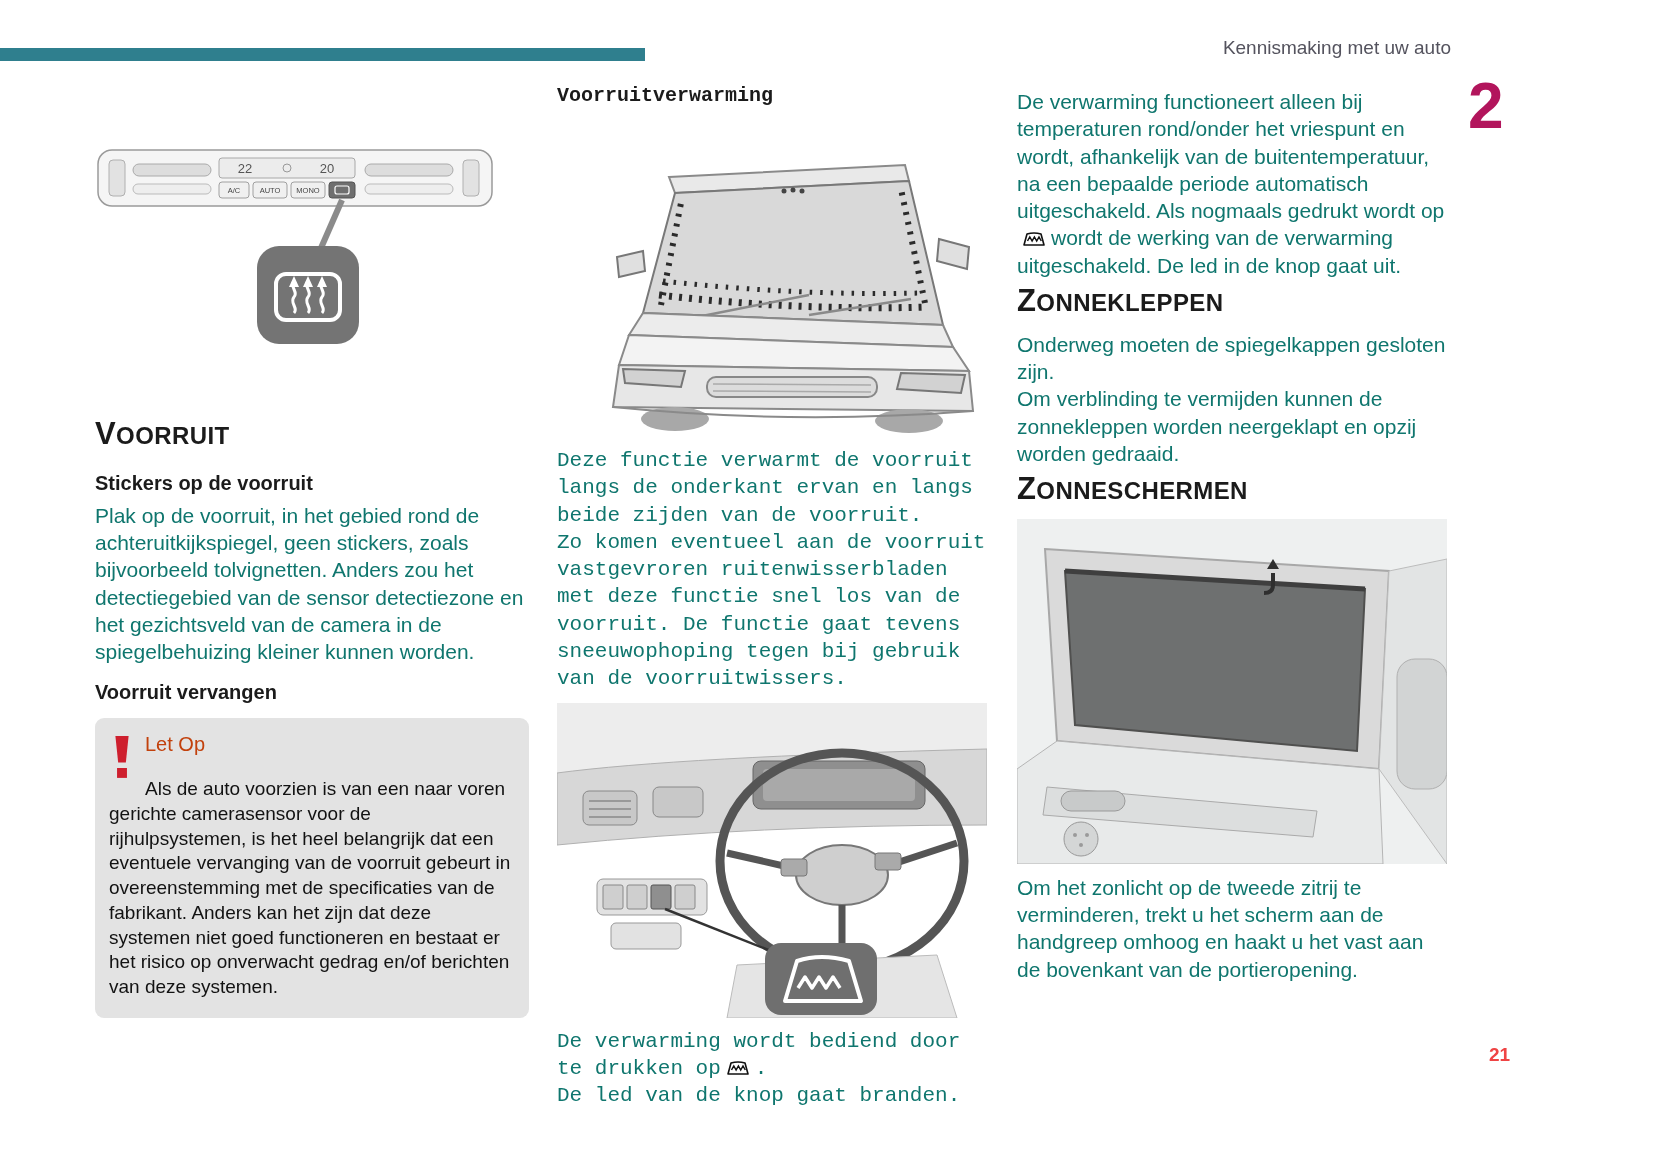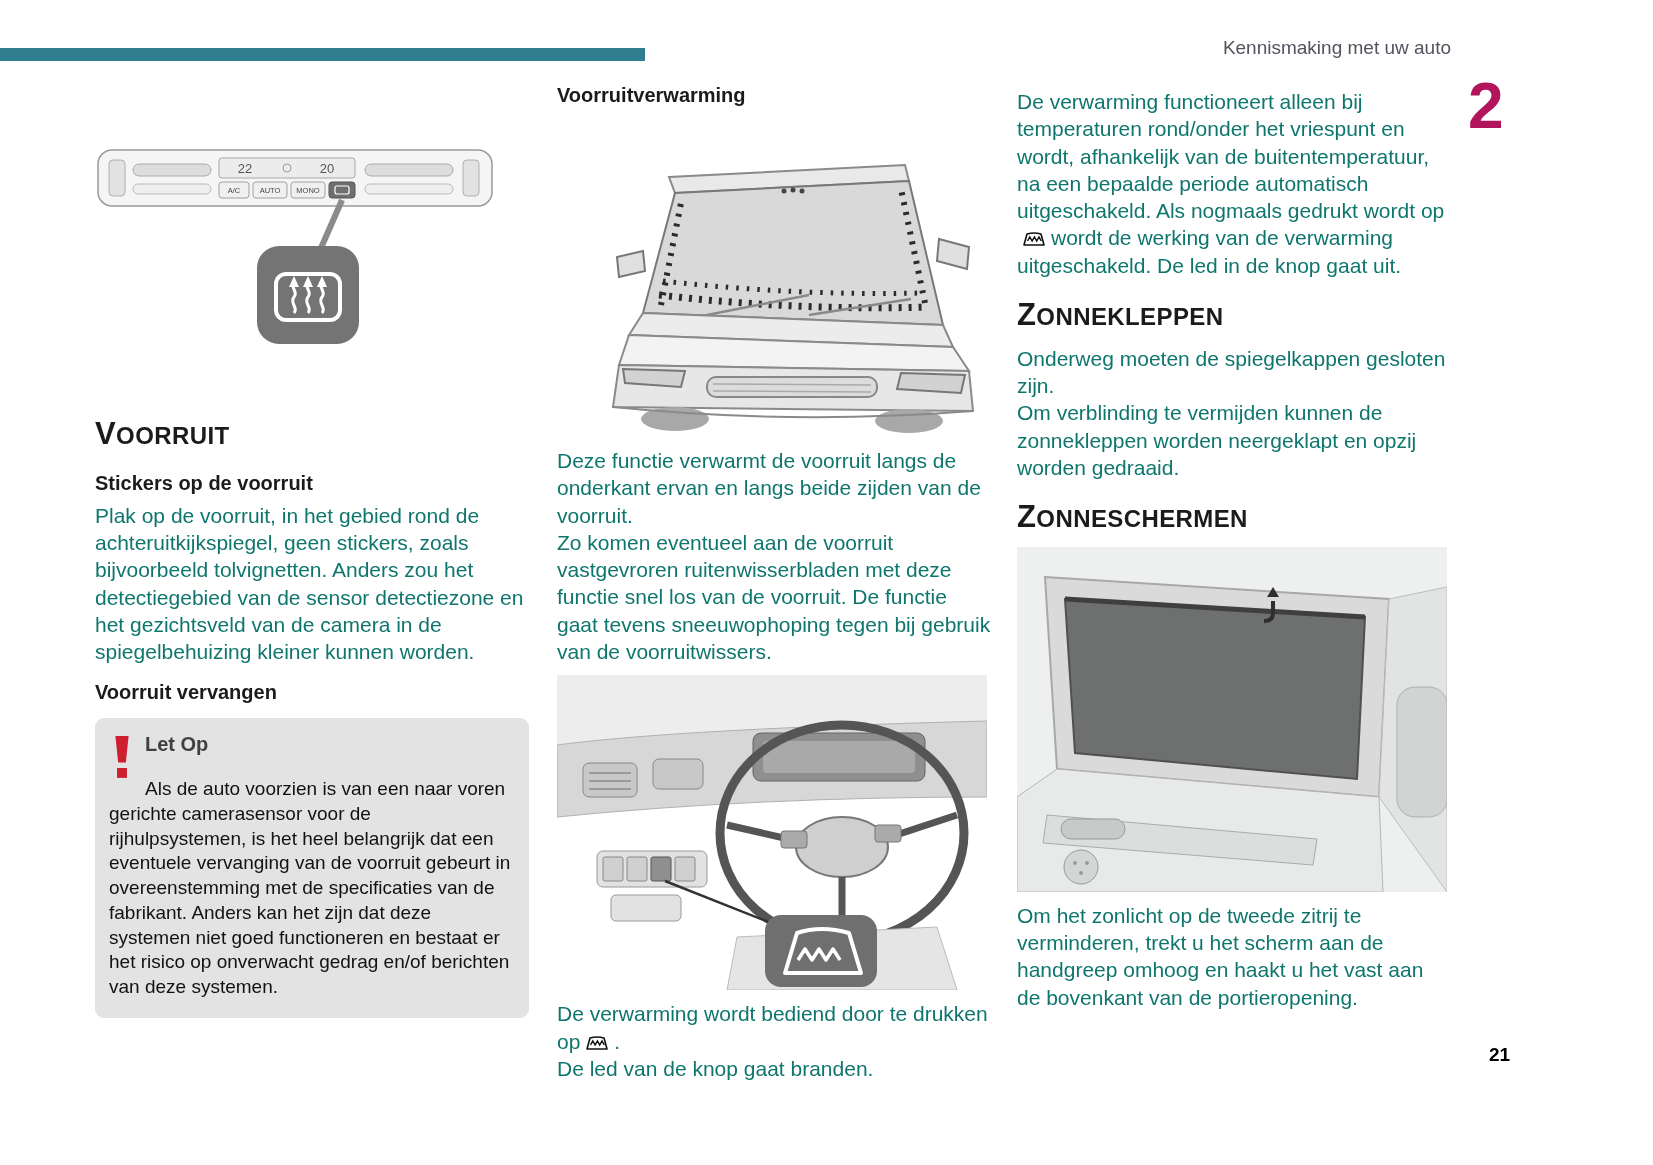--- a/index.html
+++ b/index.html
@@ -4,51 +4,51 @@
 <style>
   * { margin:0; padding:0; box-sizing:border-box; }
   html,body { background:#ffffff; }
   .page { position:relative; width:1653px; height:1165px; background:#fff;
           font-family:"Liberation Sans", sans-serif; color:#121212; overflow:hidden; }
 
   .teal-bar { position:absolute; left:0; top:48px; width:645px; height:13px; background:#2F7F8E; }
   .header-right { position:absolute; top:37px; right:202px; font-size:19px; color:#54535E; }
   .chapter-num { position:absolute; top:74px; left:1468px; font-size:64px; font-weight:bold;
                  color:#B2155C; line-height:1; }
-  .page-num { position:absolute; left:1489px; top:1044px; font-size:19px; font-weight:bold; color:#000000; }
+  .page-num { position:absolute; left:1489px; top:1044px; font-size:19px; font-weight:bold; color:#ef4444; }
 
   .col { position:absolute; width:434px; }
   .col-left  { left:95px;  top:140px; }
-  .col-mid   { left:557px; top:84px;  }
+  .col-mid   { left:557px; top:84px;font-family:Liberation Mono, monospace;  }
   .col-right { left:1017px; top:88px; }
 
   .body-text { font-size:21px; line-height:1.3; color:#0f766e; }
   .sec-title { font-size:24px; font-weight:bold; text-transform:uppercase;
                letter-spacing:0.4px; color:#1b1b1b; line-height:1.15; }
   .sec-title::first-letter { font-size:31px; }
   .sub-title { font-size:20px; font-weight:bold; color:#1b1b1b; }
 
   .col-left .sec-title { margin-top:64px; }
   .col-left .sub-title.s1 { margin-top:20px; }
   .col-left .body-text { margin-top:7px; }
   .col-left .sub-title.s2 { margin-top:16px; }
 
   .col-mid .illus-van { margin-top:12px; }
   .col-mid .p-after-van { margin-top:8px; }
   .col-mid .illus-interior { margin-top:10px; }
   .col-mid .p-bottom { margin-top:10px; }
 
-  .col-right .sec-title { margin-top:18px; }
+  .col-right .sec-title { margin-top:4px; }
   .col-right .grp { margin-top:12px; }
   .col-right .illus-shade { margin-top:12px; }
   .col-right .p-after-shade { margin-top:10px; }
 
   .warnbox { background:#E3E3E3; border-radius:9px; padding:15px 18px 18px 14px; margin-top:14px; }
   .warn-icon { float:left; width:22px; height:42px; margin:3px 12px 2px 2px; }
-  .warn-title { font-size:20px; font-weight:bold; color:#404040; }
+  .warn-title { font-size:20px; font-weight:normal; color:#c2410c; }
   .warn-text { font-size:19px; line-height:1.3; margin-top:21px; }
 
   .ws-glyph { display:inline-block; width:24px; height:16px; margin:0 5px 0 5px; vertical-align:-2px; }
   .ws-glyph svg { display:block; }
 
   .illus { display:block; }
   svg text { font-family:"Liberation Sans", sans-serif; }
 </style>
 </head>
 <body>

